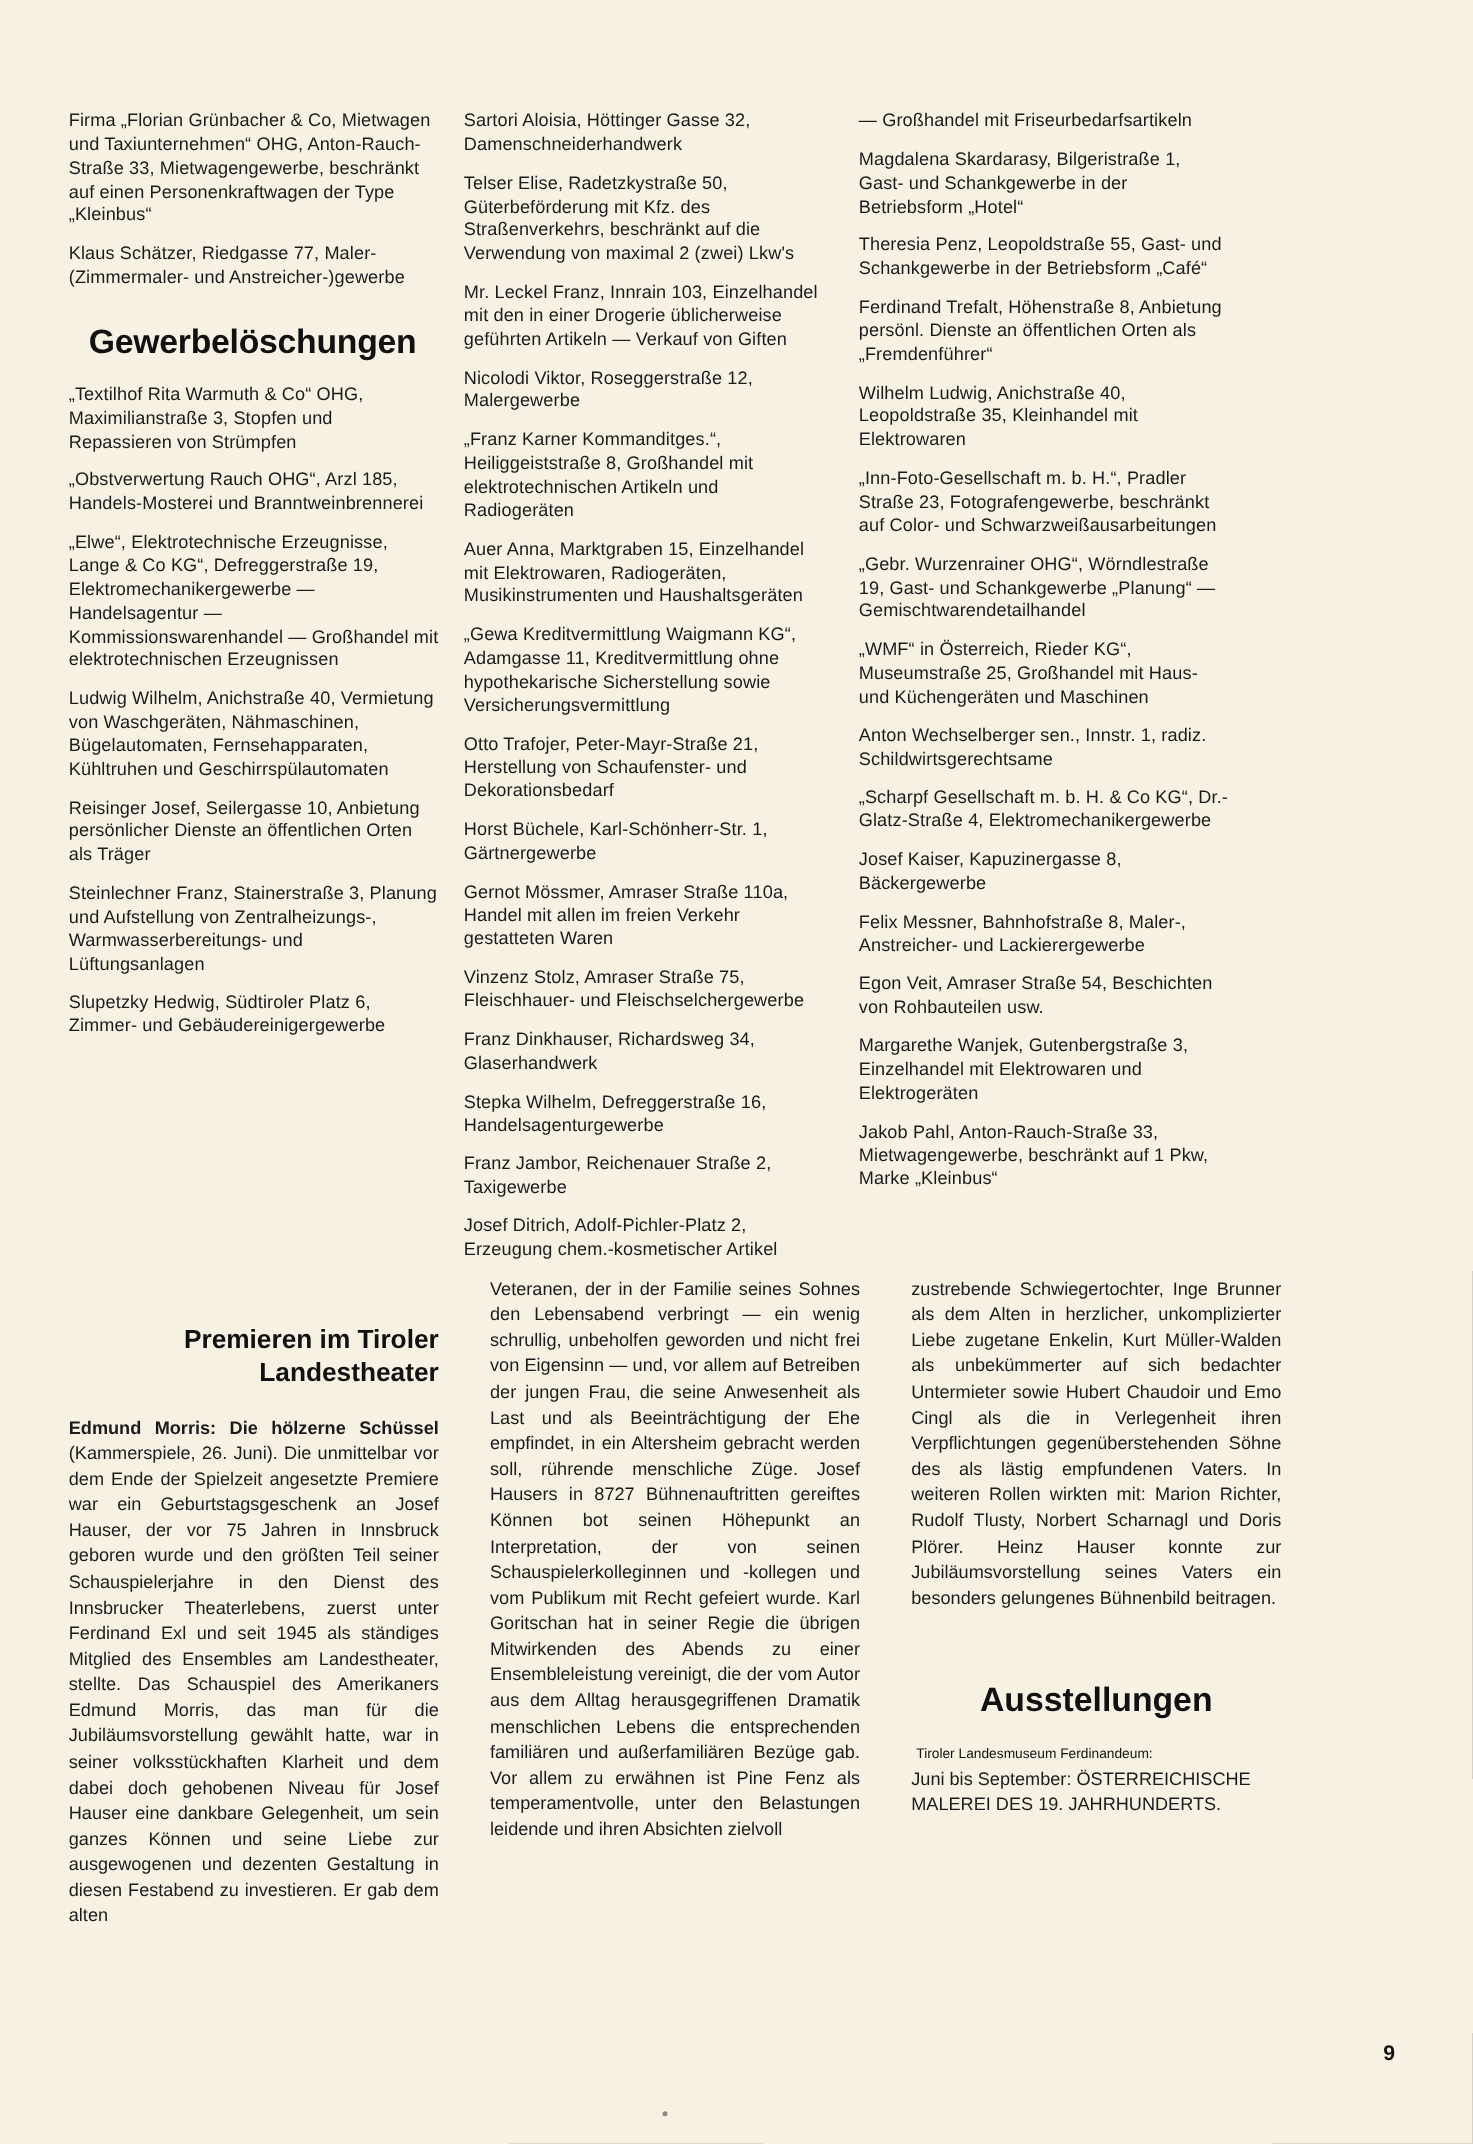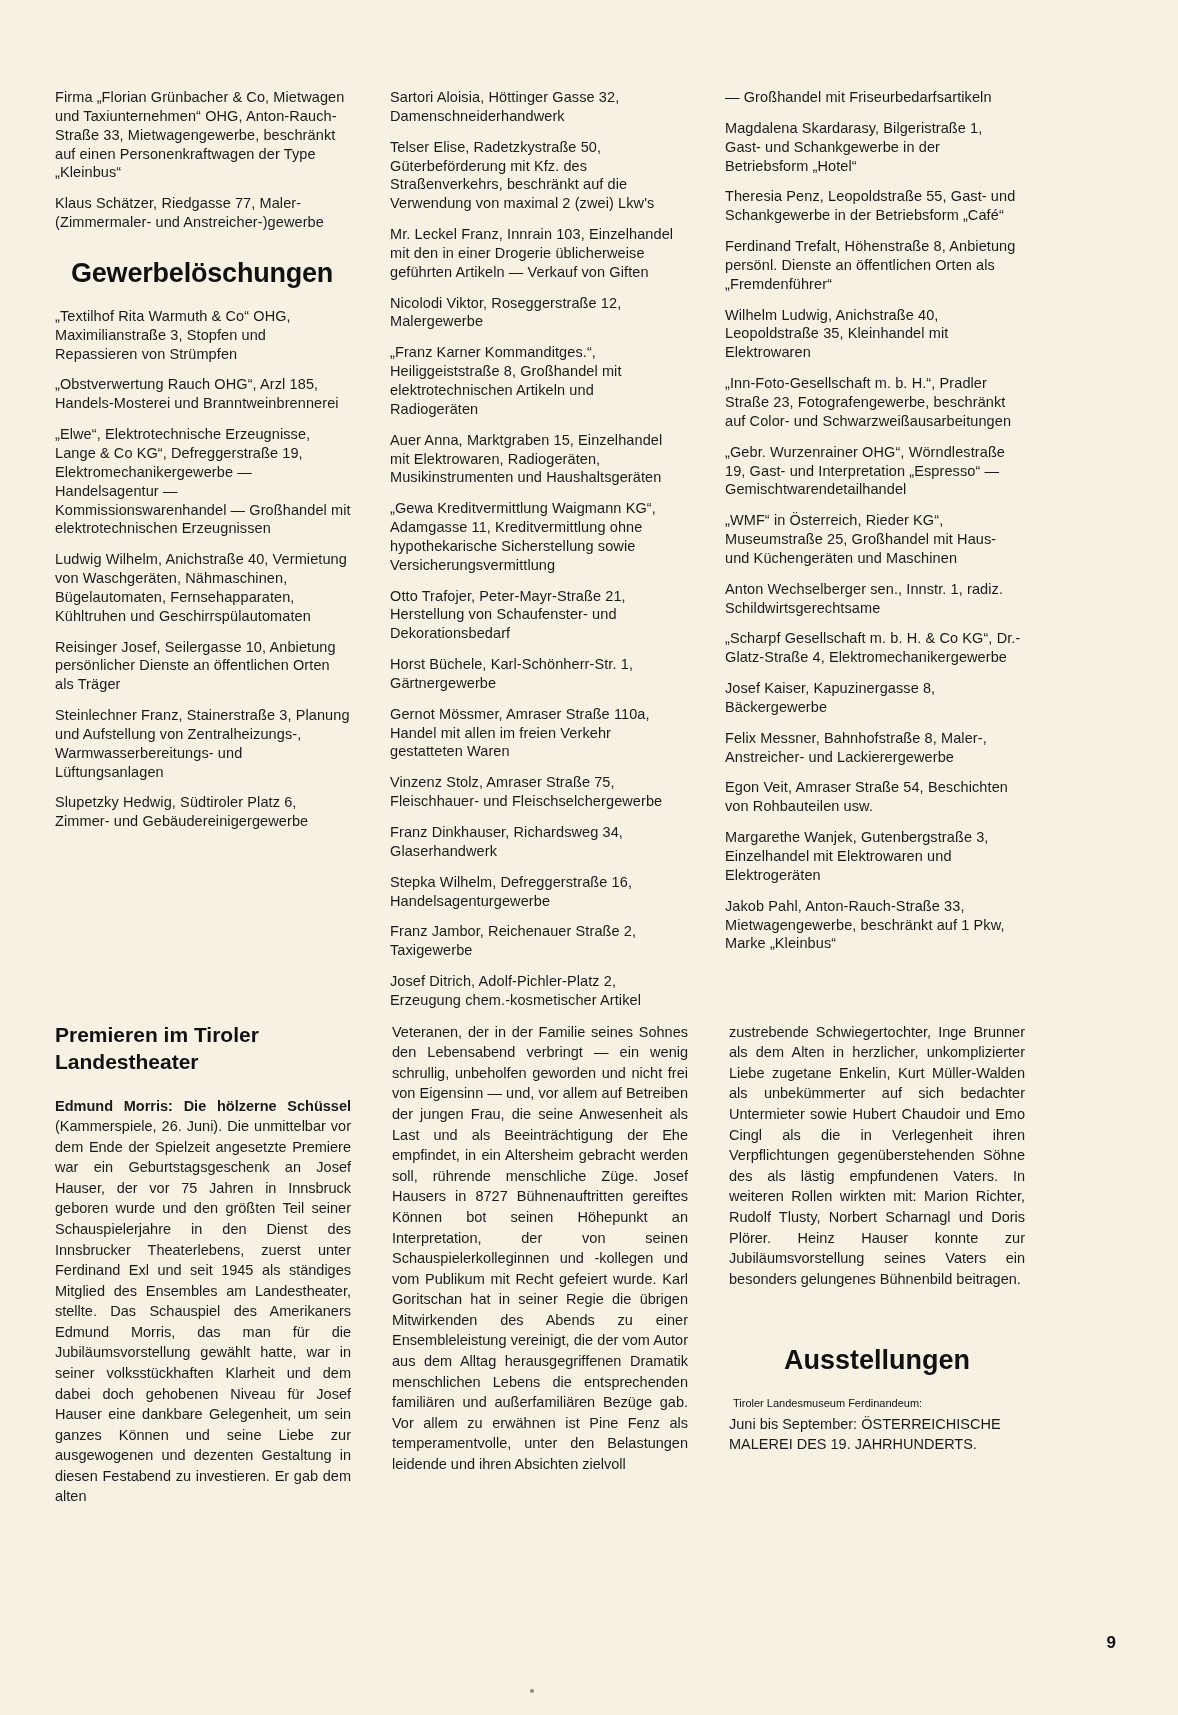--- a/index.html
+++ b/index.html
@@ -20,21 +20,21 @@
   }
   .page-inner {
     position: absolute;
     left: 55px;
     top: 88px;
     width: 1010px;
   }
   
   .cols3 {
     display: flex;
-    gap: 39px;
+    gap: 20px;
     align-items: flex-start;
   }
   .col {
     width: 296px;
   }
   .col p, .col .para {
     margin: 0 0 12px 0;
     font-size: 14.5px;
     line-height: 1.30;
     color: #1b1b1b;
@@ -66,21 +66,22 @@
     width: 296px;
   }
   h3.subhead {
     font-size: 21px;
     font-weight: bold;
     line-height: 1.28;
     margin: 0 0 20px 0;
     color: #111;
   }
   h3.subhead.center {
-    text-align: left;
+    text-align: right;
+    margin-top: 37px;
   }
   .lead {
     font-size: 14.5px;
     line-height: 1.42;
     text-align: justify;
     color: #1b1b1b;
     margin: 0;
   }
   .lead b {
     font-weight: bold;
@@ -171,21 +172,21 @@
         <div class="para">Josef Ditrich, Adolf-Pichler-Platz 2, Erzeugung chem.-kosmetischer Artikel</div>
       </div>
 
       <div class="col">
         <div class="para">— Großhandel mit Friseurbedarfsartikeln</div>
         <div class="para">Magdalena Skardarasy, Bilgeristraße 1, Gast- und Schankgewerbe in der Betriebsform „Hotel“</div>
         <div class="para">Theresia Penz, Leopoldstraße 55, Gast- und Schankgewerbe in der Betriebsform „Café“</div>
         <div class="para">Ferdinand Trefalt, Höhenstraße 8, Anbietung persönl. Dienste an öffentlichen Orten als „Fremdenführer“</div>
         <div class="para">Wilhelm Ludwig, Anichstraße 40, Leopoldstraße 35, Kleinhandel mit Elektrowaren</div>
         <div class="para">„Inn-Foto-Gesellschaft m. b. H.“, Pradler Straße 23, Fotografengewerbe, beschränkt auf Color- und Schwarzweißausarbeitungen</div>
-        <div class="para">„Gebr. Wurzenrainer OHG“, Wörndlestraße 19, Gast- und Interpretation „Espresso“ — Gemischtwarendetailhandel</div>
+        <div class="para">„Gebr. Wurzenrainer OHG“, Wörndlestraße 19, Gast- und Schankgewerbe „Planung“ — Gemischtwarendetailhandel</div>
         <div class="para">„WMF“ in Österreich, Rieder KG“, Museumstraße 25, Großhandel mit Haus- und Küchengeräten und Maschinen</div>
         <div class="para">Anton Wechselberger sen., Innstr. 1, radiz. Schildwirtsgerechtsame</div>
         <div class="para">„Scharpf Gesellschaft m. b. H. &amp; Co KG“, Dr.-Glatz-Straße 4, Elektromechanikergewerbe</div>
         <div class="para">Josef Kaiser, Kapuzinergasse 8, Bäckergewerbe</div>
         <div class="para">Felix Messner, Bahnhofstraße 8, Maler-, Anstreicher- und Lackierergewerbe</div>
         <div class="para">Egon Veit, Amraser Straße 54, Beschichten von Rohbauteilen usw.</div>
         <div class="para">Margarethe Wanjek, Gutenbergstraße 3, Einzelhandel mit Elektrowaren und Elektrogeräten</div>
         <div class="para">Jakob Pahl, Anton-Rauch-Straße 33, Mietwagengewerbe, beschränkt auf 1 Pkw, Marke „Kleinbus“</div>
       </div>
 

